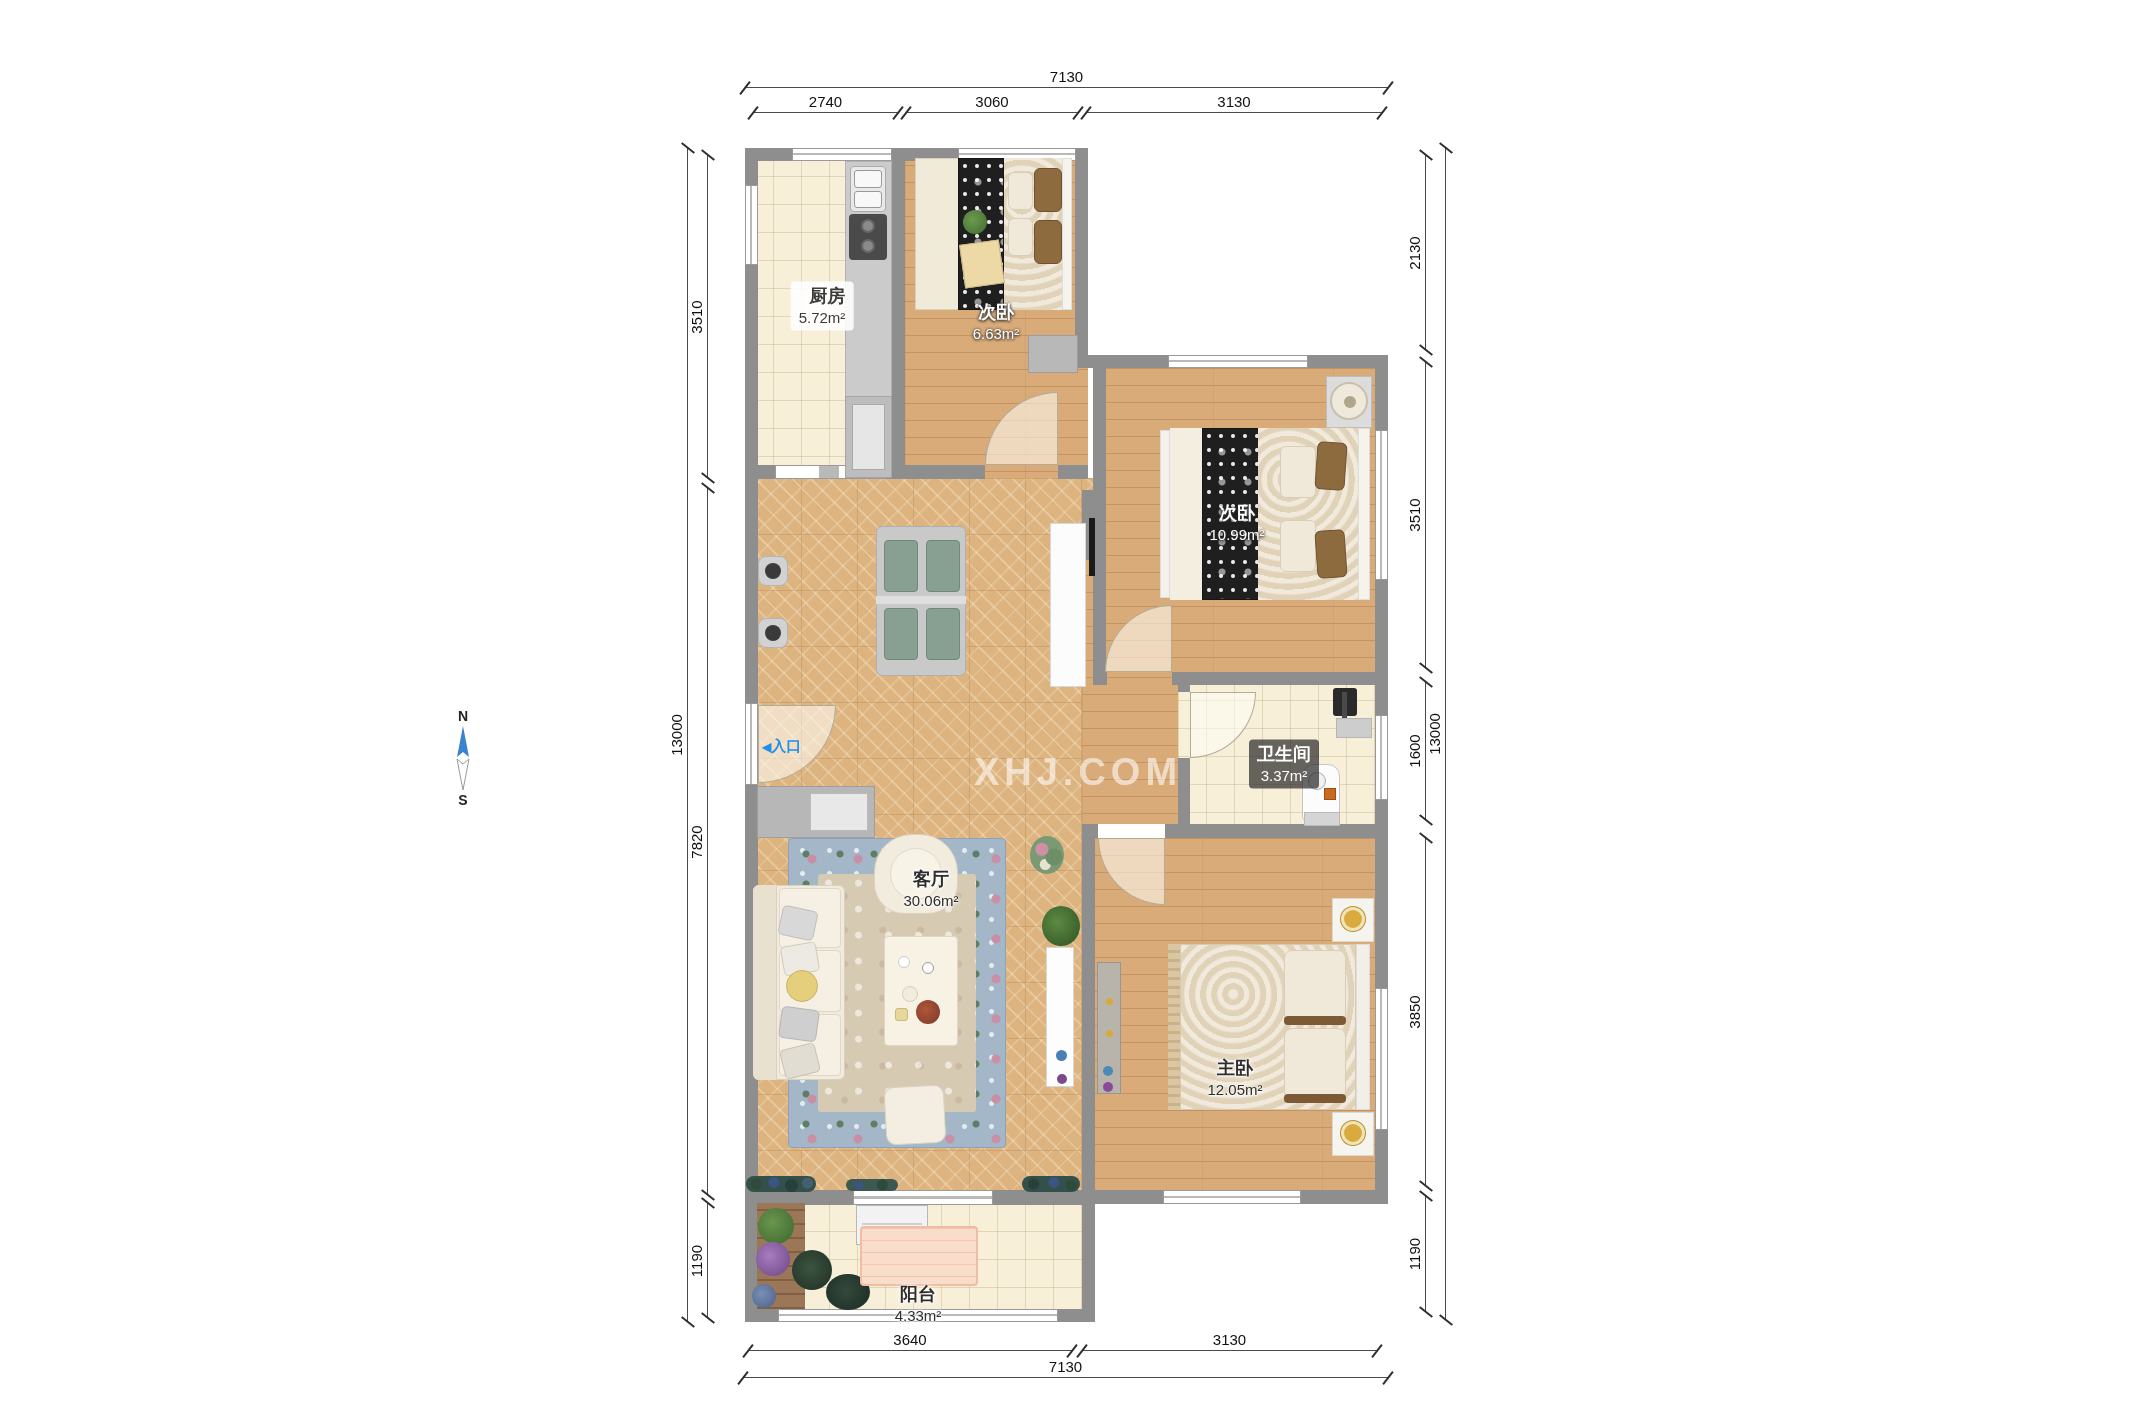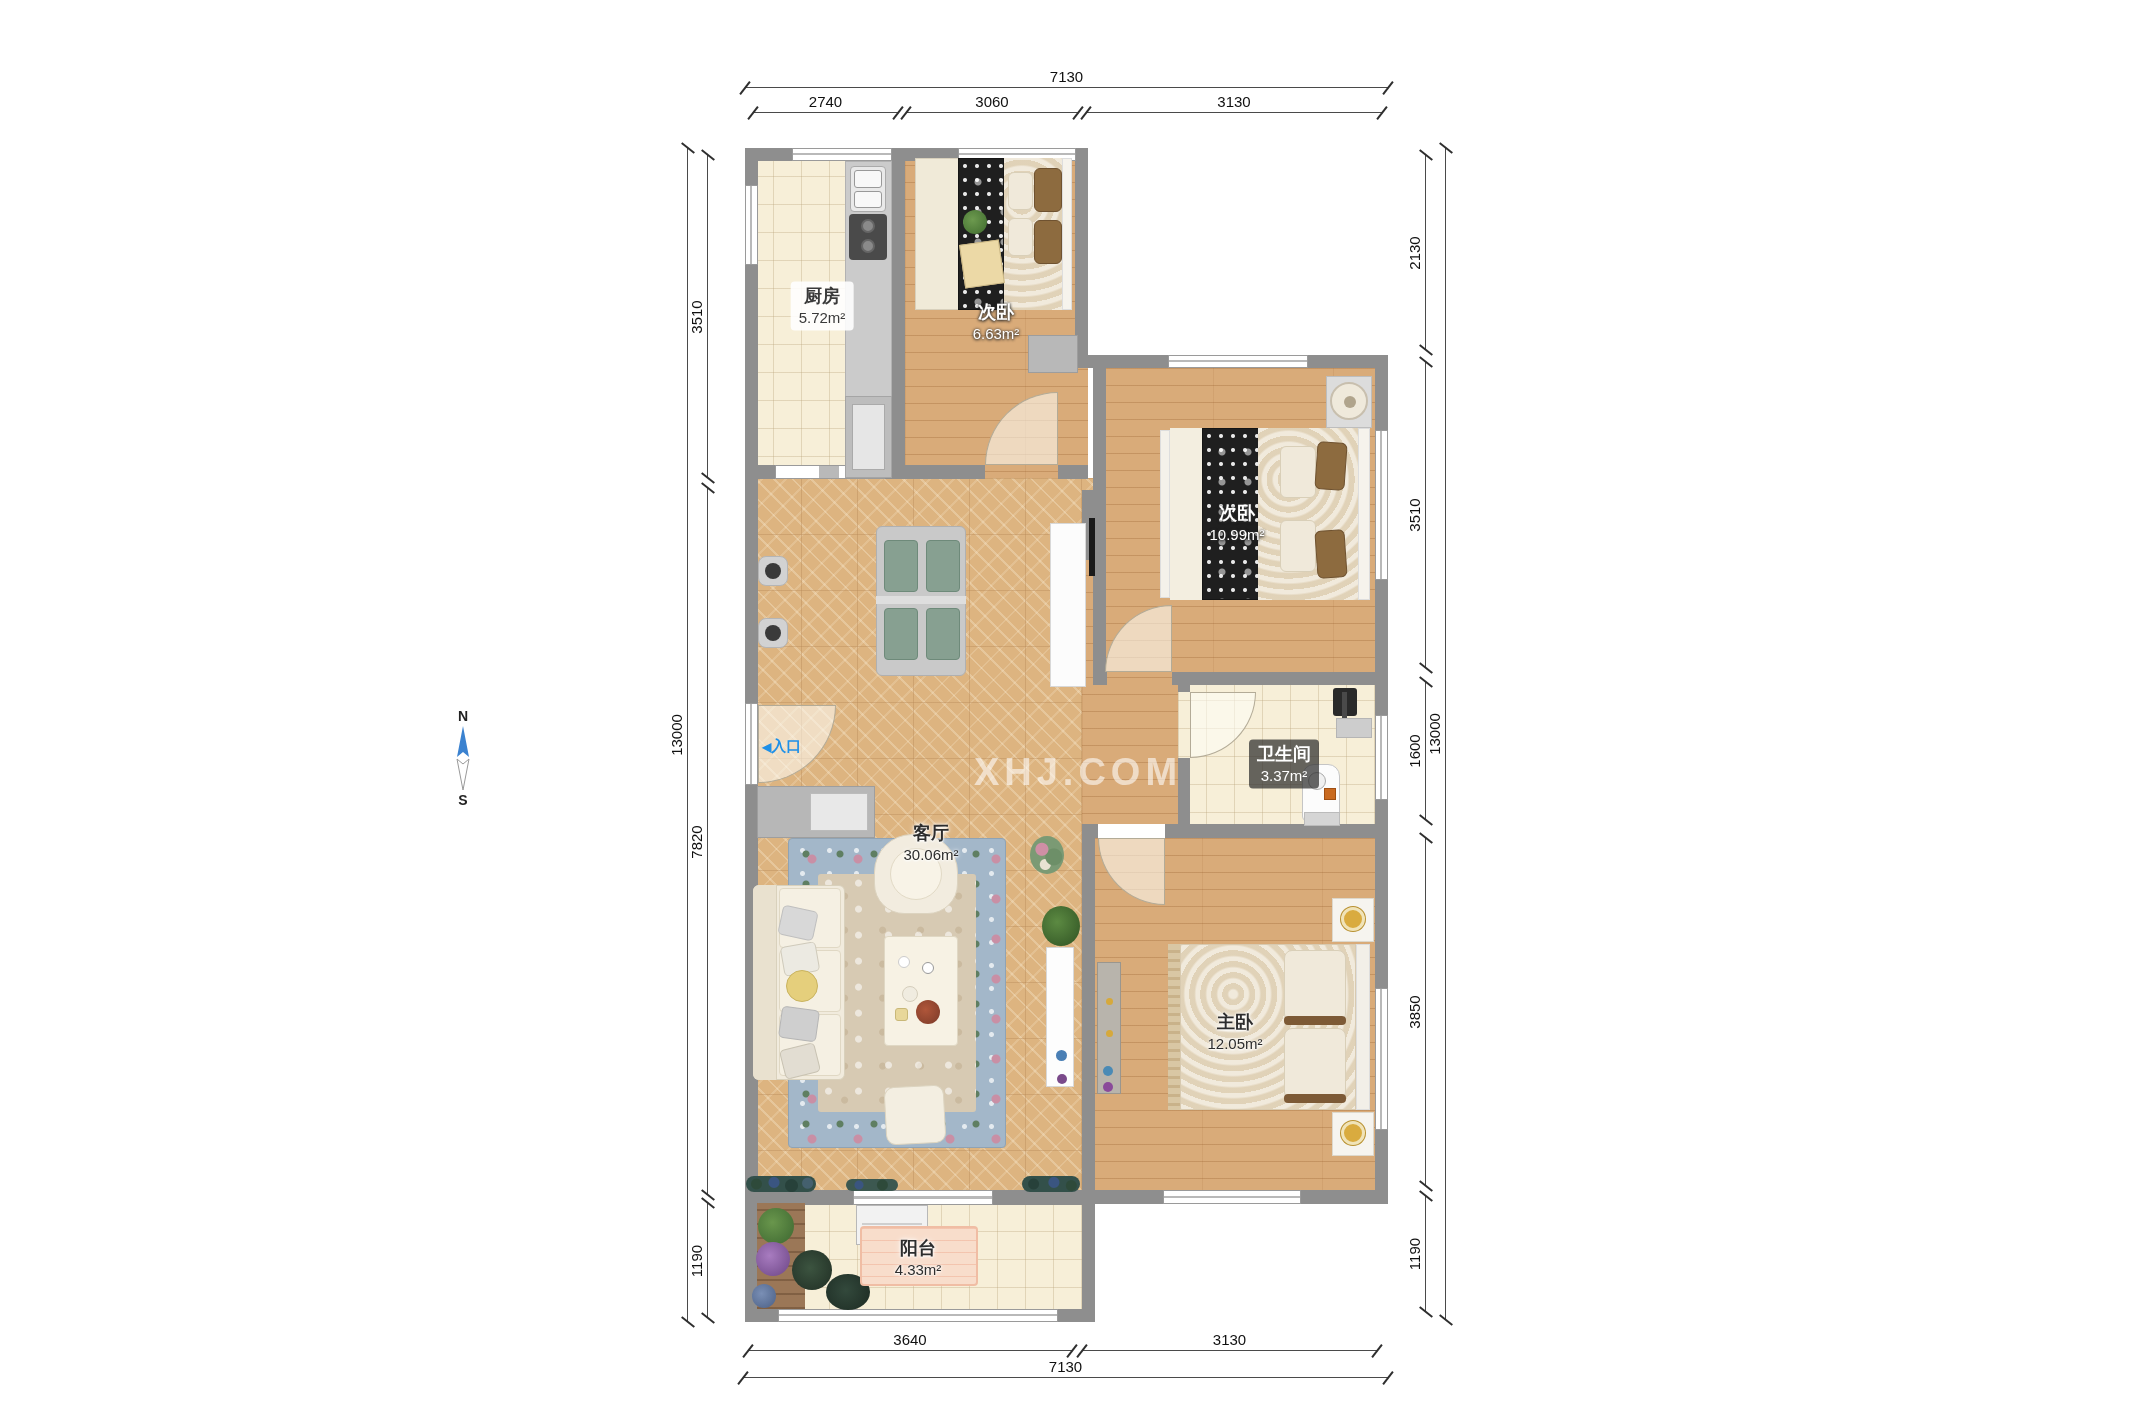--- a/index.html
+++ b/index.html
@@ -25,21 +25,21 @@
   .dh::before,.dh::after{content:"";position:absolute;top:-8px;width:2px;height:16px;background:#2e2e2e;transform:rotate(38deg);}
   .dh::before{left:-1px;} .dh::after{right:-1px;}
   .dv::before,.dv::after{content:"";position:absolute;left:-8px;width:16px;height:2px;background:#2e2e2e;transform:rotate(38deg);}
   .dv::before{top:-1px;} .dv::after{bottom:-1px;}
   .dh .lb{position:absolute;left:50%;bottom:3px;transform:translateX(-50%);font-size:15px;color:#101010;white-space:nowrap;}
   .dv .lb{position:absolute;top:50%;left:-12px;transform:translate(-50%,-50%) rotate(-90deg);font-size:15px;color:#101010;white-space:nowrap;}
   
   .rlabel{transform:translate(-50%,-50%);text-align:center;line-height:1.3;white-space:nowrap;}
   .rlabel .nm{font-size:18px;font-weight:bold;}
   .rlabel .ar{font-size:15px;}
-  .lab-dark{color:#2d2d2d;text-shadow:0 0 3px #fff,0 0 6px #fff,0 1px 2px #fff;}
+  .lab-dark{color:#2d2d2d;text-shadow:0 0 3px #fff,0 0 6px #fff,0 1px 2px #fff;margin-top:46px;}
   .lab-light{color:#fff;text-shadow:0 0 3px #333,0 1px 3px #222;}
   .chip{background:rgba(255,255,255,.88);border-radius:4px;padding:3px 8px;}
   .chip-dark{background:rgba(45,45,45,.72);border-radius:4px;padding:3px 8px;}
   
   .wm-maker{transform:translate(-50%,-50%);font-size:56px;font-weight:bold;letter-spacing:4px;color:rgba(145,145,145,.5);white-space:nowrap;}
   .wm-logo{transform:translate(-50%,-50%);font-size:78px;font-weight:bold;letter-spacing:6px;color:rgba(255,255,255,.62);white-space:nowrap;}
   .wm-site{transform:translate(-50%,-50%);font-size:38px;font-weight:bold;letter-spacing:5px;color:rgba(255,255,255,.58);white-space:nowrap;}
   
   .runner{background-color:#1f1f1f;background-image:radial-gradient(circle,rgba(255,255,255,.9) 0 1.5px,transparent 2.5px),radial-gradient(circle,rgba(230,230,230,.6) 0 3px,transparent 4px);background-size:12px 14px,26px 30px;background-position:0 0,6px 8px;border:1px solid #151515;}
   .fluff{background-color:#e8dcc5;background-image:repeating-radial-gradient(circle at 30% 30%,rgba(255,255,255,.4) 0 4px,rgba(205,185,150,.28) 6px 11px);}
@@ -219,21 +219,21 @@
   <div class="a" style="left:757px;top:1203px;width:48px;height:106px;background:#9b7757;background-image:repeating-linear-gradient(0deg,rgba(60,35,15,.28) 0 2px,transparent 2px 14px);"></div>
   <div class="a plant" style="left:758px;top:1208px;width:36px;height:36px;background:radial-gradient(circle at 40% 40%,#69964c,#3c6630);"></div>
   <div class="a plant" style="left:756px;top:1242px;width:34px;height:34px;background:radial-gradient(circle at 40% 40%,#a87cc0,#6c4585);"></div>
   <div class="a plant" style="left:792px;top:1250px;width:40px;height:40px;background:radial-gradient(circle at 45% 45%,#3c5440,#202e24);"></div>
   <div class="a plant" style="left:826px;top:1274px;width:44px;height:36px;background:radial-gradient(circle at 45% 45%,#33493c,#1c2a22);"></div>
   <div class="a plant" style="left:752px;top:1284px;width:24px;height:24px;background:radial-gradient(circle at 40% 40%,#7a8fb5,#4a5f85);"></div>
   <div class="a" style="left:856px;top:1205px;width:72px;height:40px;background:#f2f2f2;border:1px solid #b8b8b8;"></div>
   <div class="a" style="left:862px;top:1223px;width:60px;height:2px;background:#cfcfcf;"></div>
   <div class="a" style="left:860px;top:1226px;width:118px;height:60px;background:#f8ddcb;background-image:repeating-linear-gradient(180deg,rgba(235,150,120,.35) 0 1px,transparent 1px 12px);border:2px solid #f0bda4;border-radius:4px;"></div>
 
-  <div class="a rlabel" style="left:822px;top:306px;">
+  <div class="a rlabel" style="left:822px;top:306px;text-align:right;">
     <div class="chip" style="color:#3a3a3a;">
       <div class="nm">厨房</div>
       <div class="ar">5.72m²</div>
     </div>
   </div>
   <div class="a rlabel lab-light" style="left:996px;top:322px;">
     <div class="nm">次卧</div>
     <div class="ar">6.63m²</div>
   </div>
   <div class="a rlabel lab-light" style="left:1237px;top:523px;">

